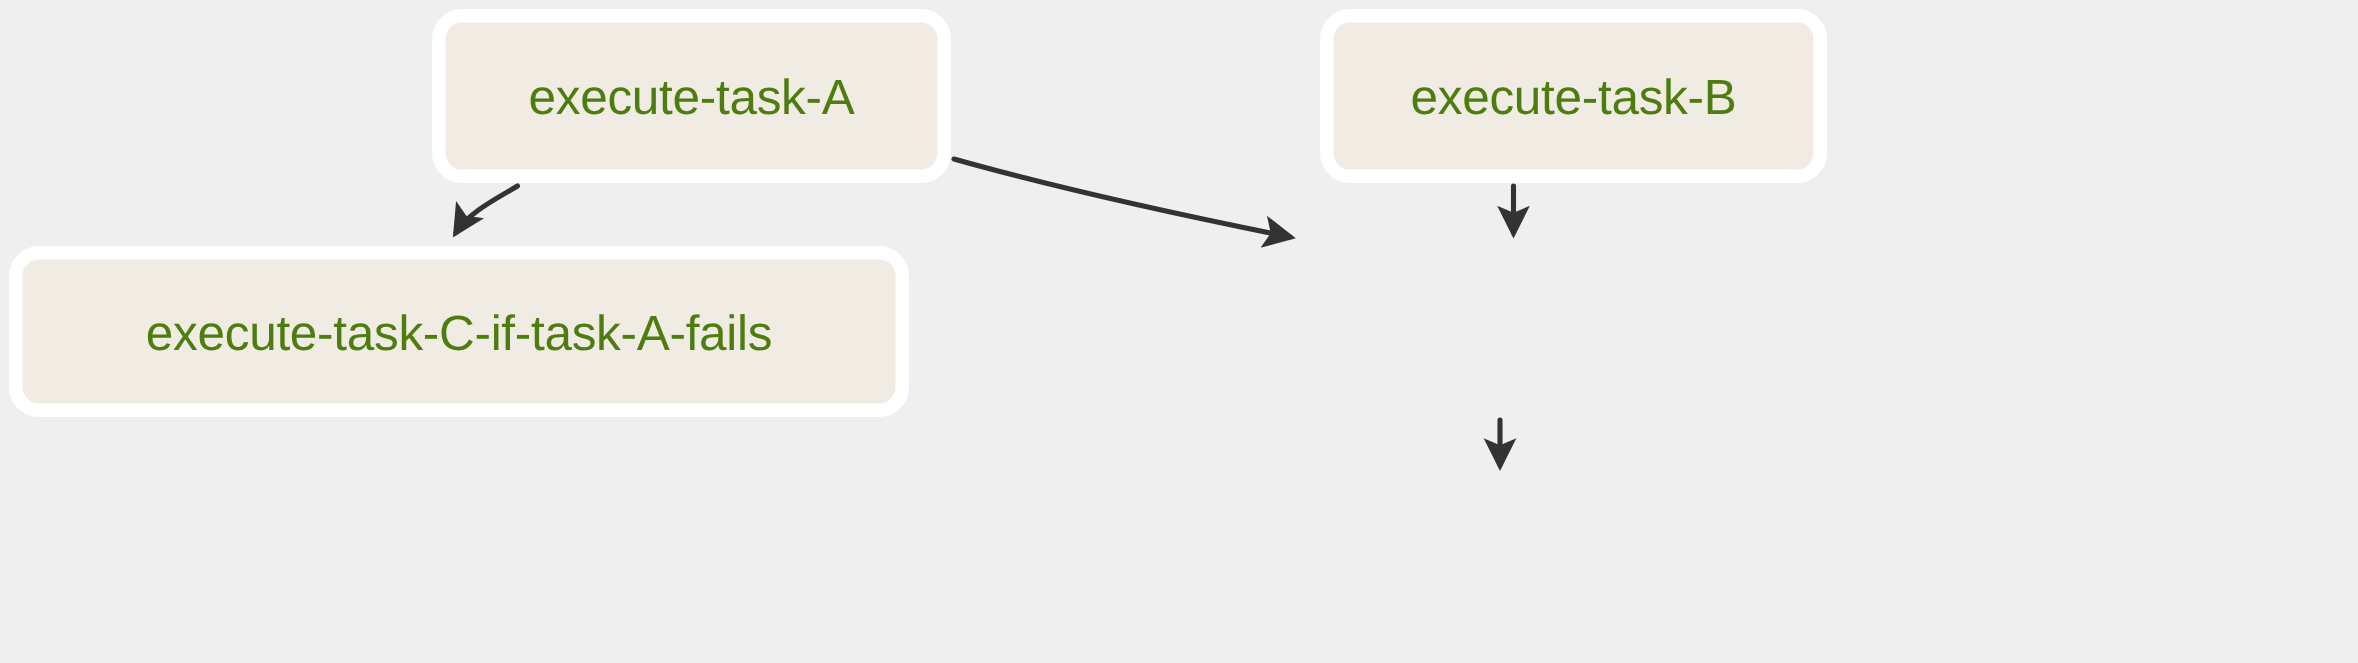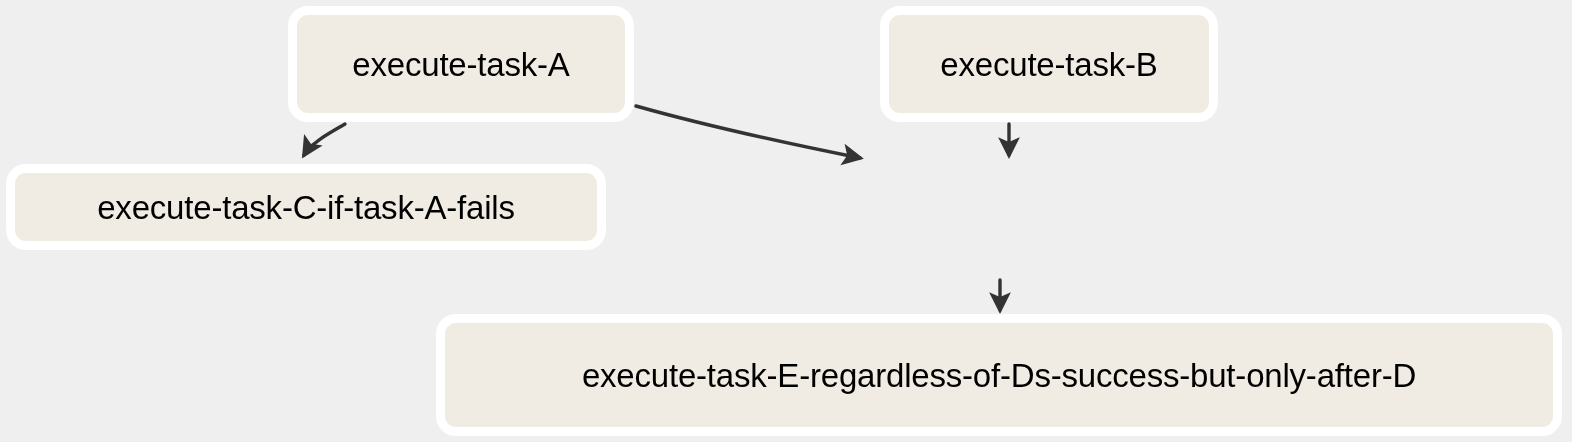--- a/index.html
+++ b/index.html
@@ -29,34 +29,34 @@
   }
   .node {
     position: absolute;
     box-sizing: border-box;
     background: #f0ece3;
     border: 9px solid #ffffff;
     border-radius: 20px;
     display: flex;
     align-items: center;
     justify-content: center;
-    color: #000000;
+    color: #4d7c0f;
     font-size: 33px;
     font-weight: 400;
     letter-spacing: -0.2px;
     white-space: nowrap;
   }
   .node-label {
     display: block;
     line-height: 1;
   }
   
   #node-a { left: 288px;  top: 6px;   width: 346px; height: 116px; }
   #node-b { left: 880px;  top: 6px;   width: 338px; height: 116px; }
-  #node-c { left: 6px;    top: 164px; width: 600px; height: 86px; }
+  #node-c { left: 6px;    top: 164px; width: 600px; height: 114px; }
   #node-d { left: 644px;  top: 164px; width: 706px; height: 114px; }
   #node-e { left: 436px;  top: 314px; width: 1126px; height: 122px; }
 </style>
 </head>
 <body>
 
 <div id="diagram">
 
   <svg class="edge-layer" viewBox="0 0 1572 442" width="1572" height="442" xmlns="http://www.w3.org/2000/svg">
     <defs>
@@ -80,17 +80,14 @@
 
   <div class="node" id="node-b">
     <span class="node-label">execute-task-B</span>
   </div>
 
   <div class="node" id="node-c">
     <span class="node-label">execute-task-C-if-task-A-fails</span>
   </div>
 
 
-  <div class="node" id="node-e">
-    <span class="node-label">execute-task-E-regardless-of-Ds-success-but-only-after-D</span>
-  </div>
 
 </div>
 
 </body></html>

